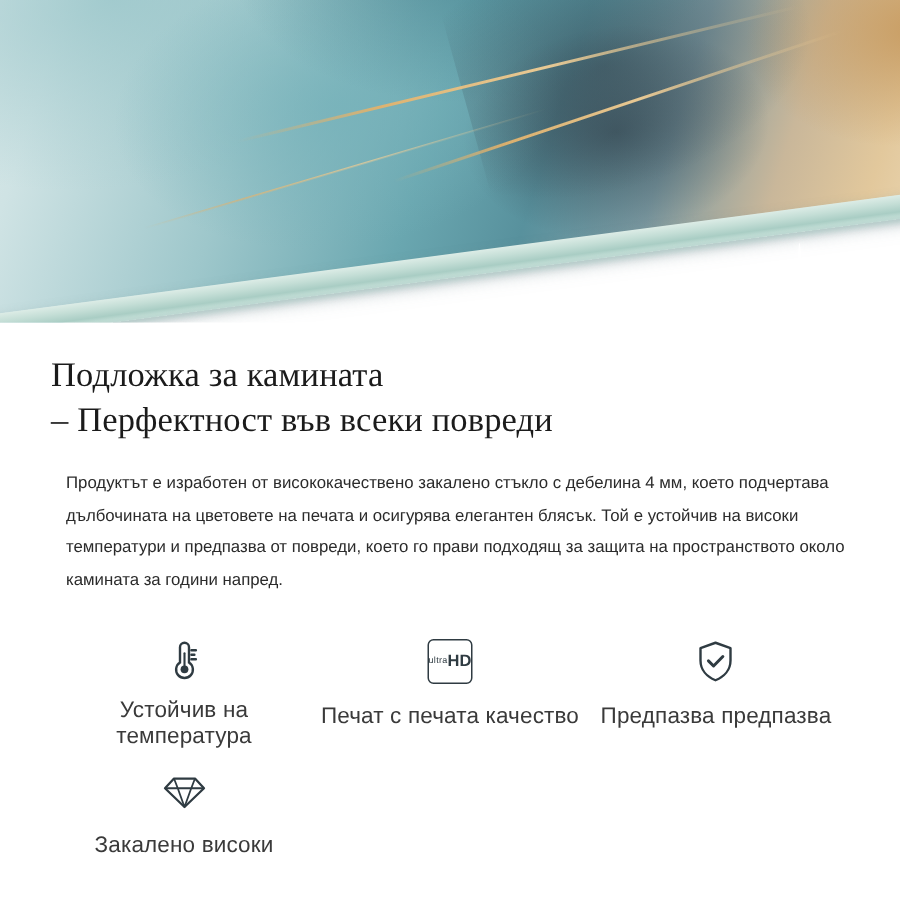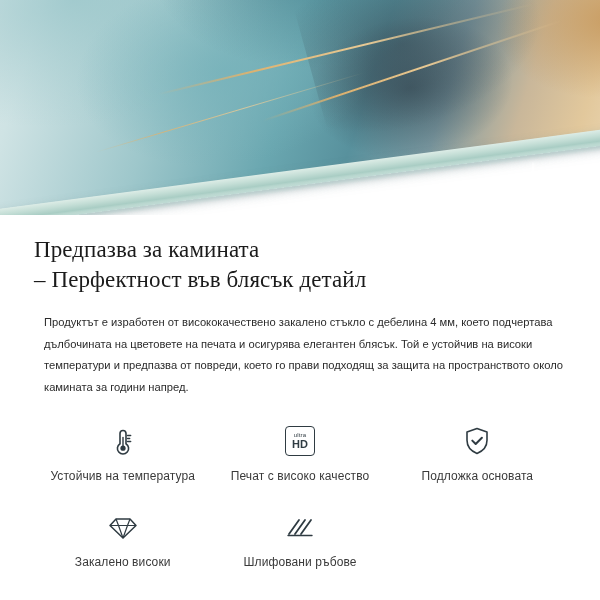--- a/index.html
+++ b/index.html
@@ -164,32 +164,32 @@
     justify-content: flex-start;
   }
   .feature .ico {
     height: 40px;
     display: flex;
     align-items: center;
     justify-content: center;
   }
   .feature .cap {
     margin-top: 8px;
-    font-size: 12px;
+    font-size: 15px;
     color: #3a3a3a;
     text-align: center;
     letter-spacing: 0.1px;
   }
   .ultrahd {
     width: 28px;
     height: 28px;
     border: 1.6px solid #2f3b42;
     border-radius: 4px;
     display: flex;
-    flex-direction: column;
+    flex-direction: row;
     align-items: center;
     justify-content: center;
     line-height: 1;
   }
   .ultrahd .u1 { font-size: 6px; color: #2f3b42; letter-spacing: .2px; }
   .ultrahd .u2 { font-size: 11px; font-weight: bold; color: #2f3b42; margin-top: 1px; }
   svg { display: block; }
 </style>
 </head>
 <body>
@@ -209,22 +209,22 @@
       <div class="glass-edge"></div>
       <div class="glass-edge-bottom"></div>
       <div class="sparkle s1"></div>
       <div class="sparkle s2"></div>
     </div>
   </div>
 
   <div class="content">
 
     <h1 class="headline">
-      <span class="l1">Предпазва за камината</span>
-      <span class="l2">– Перфектност във блясък детайл</span>
+      <span class="l1">Подложка за камината</span>
+      <span class="l2">– Перфектност във всеки повреди</span>
     </h1>
 
     <p class="body-copy">Продуктът е изработен от висококачествено закалено стъкло с дебелина 4 мм, което подчертава дълбочината на цветовете на печата и осигурява елегантен блясък. Той е устойчив на високи температури и предпазва от повреди, което го прави подходящ за защита на пространството около камината за години напред.</p>
 
     <div class="features">
 
       <div class="feature">
         <div class="ico">
           <svg width="34" height="34" viewBox="0 0 34 34" fill="none" stroke="#2f3b42" stroke-width="1.6" stroke-linecap="round">
             <path d="M17 6.5a3 3 0 0 1 3 3v10.2a5.6 5.6 0 1 1-6 0V9.5a3 3 0 0 1 3-3z"></path>
@@ -236,51 +236,40 @@
         <div class="cap">Устойчив на температура</div>
       </div>
 
       <div class="feature">
         <div class="ico">
           <div class="ultrahd">
             <span class="u1">ultra</span>
             <span class="u2">HD</span>
           </div>
         </div>
-        <div class="cap">Печат с високо качество</div>
+        <div class="cap">Печат с печата качество</div>
       </div>
 
       <div class="feature">
         <div class="ico">
           <svg width="34" height="34" viewBox="0 0 34 34" fill="none" stroke="#2f3b42" stroke-width="1.6" stroke-linejoin="round" stroke-linecap="round">
             <path d="M17 4.5l10 3.6v8.2c0 6.3-4.3 10.9-10 13.2-5.7-2.3-10-6.9-10-13.2V8.1z"></path>
             <path d="M12.3 16.6l3.4 3.4 6.2-6.3" stroke-width="2"></path>
           </svg>
         </div>
-        <div class="cap">Подложка основата</div>
+        <div class="cap">Предпазва предпазва</div>
       </div>
 
       <div class="feature">
         <div class="ico">
           <svg width="34" height="34" viewBox="0 0 34 34" fill="none" stroke="#2f3b42" stroke-width="1.5" stroke-linejoin="round">
             <path d="M10 9h14l6 6.5L17 28 4 15.5z"></path>
             <path d="M4 15.5h26M10 9l2.5 6.5L17 28M24 9l-2.5 6.5L17 28" stroke-width="1.2"></path>
           </svg>
         </div>
         <div class="cap">Закалено високи</div>
       </div>
 
-      <div class="feature">
-        <div class="ico">
-          <svg width="34" height="34" viewBox="0 0 34 34" fill="none" stroke="#2f3b42" stroke-width="1.8" stroke-linecap="round">
-            <path d="M6 24L16 10"></path>
-            <path d="M12 24L22 10"></path>
-            <path d="M18 24L28 10"></path>
-            <path d="M5 25.5h24" stroke-width="1.4"></path>
-          </svg>
-        </div>
-        <div class="cap">Шлифовани ръбове</div>
-      </div>
 
 
     </div>
   </div>
 </div>
 
 </body></html>

